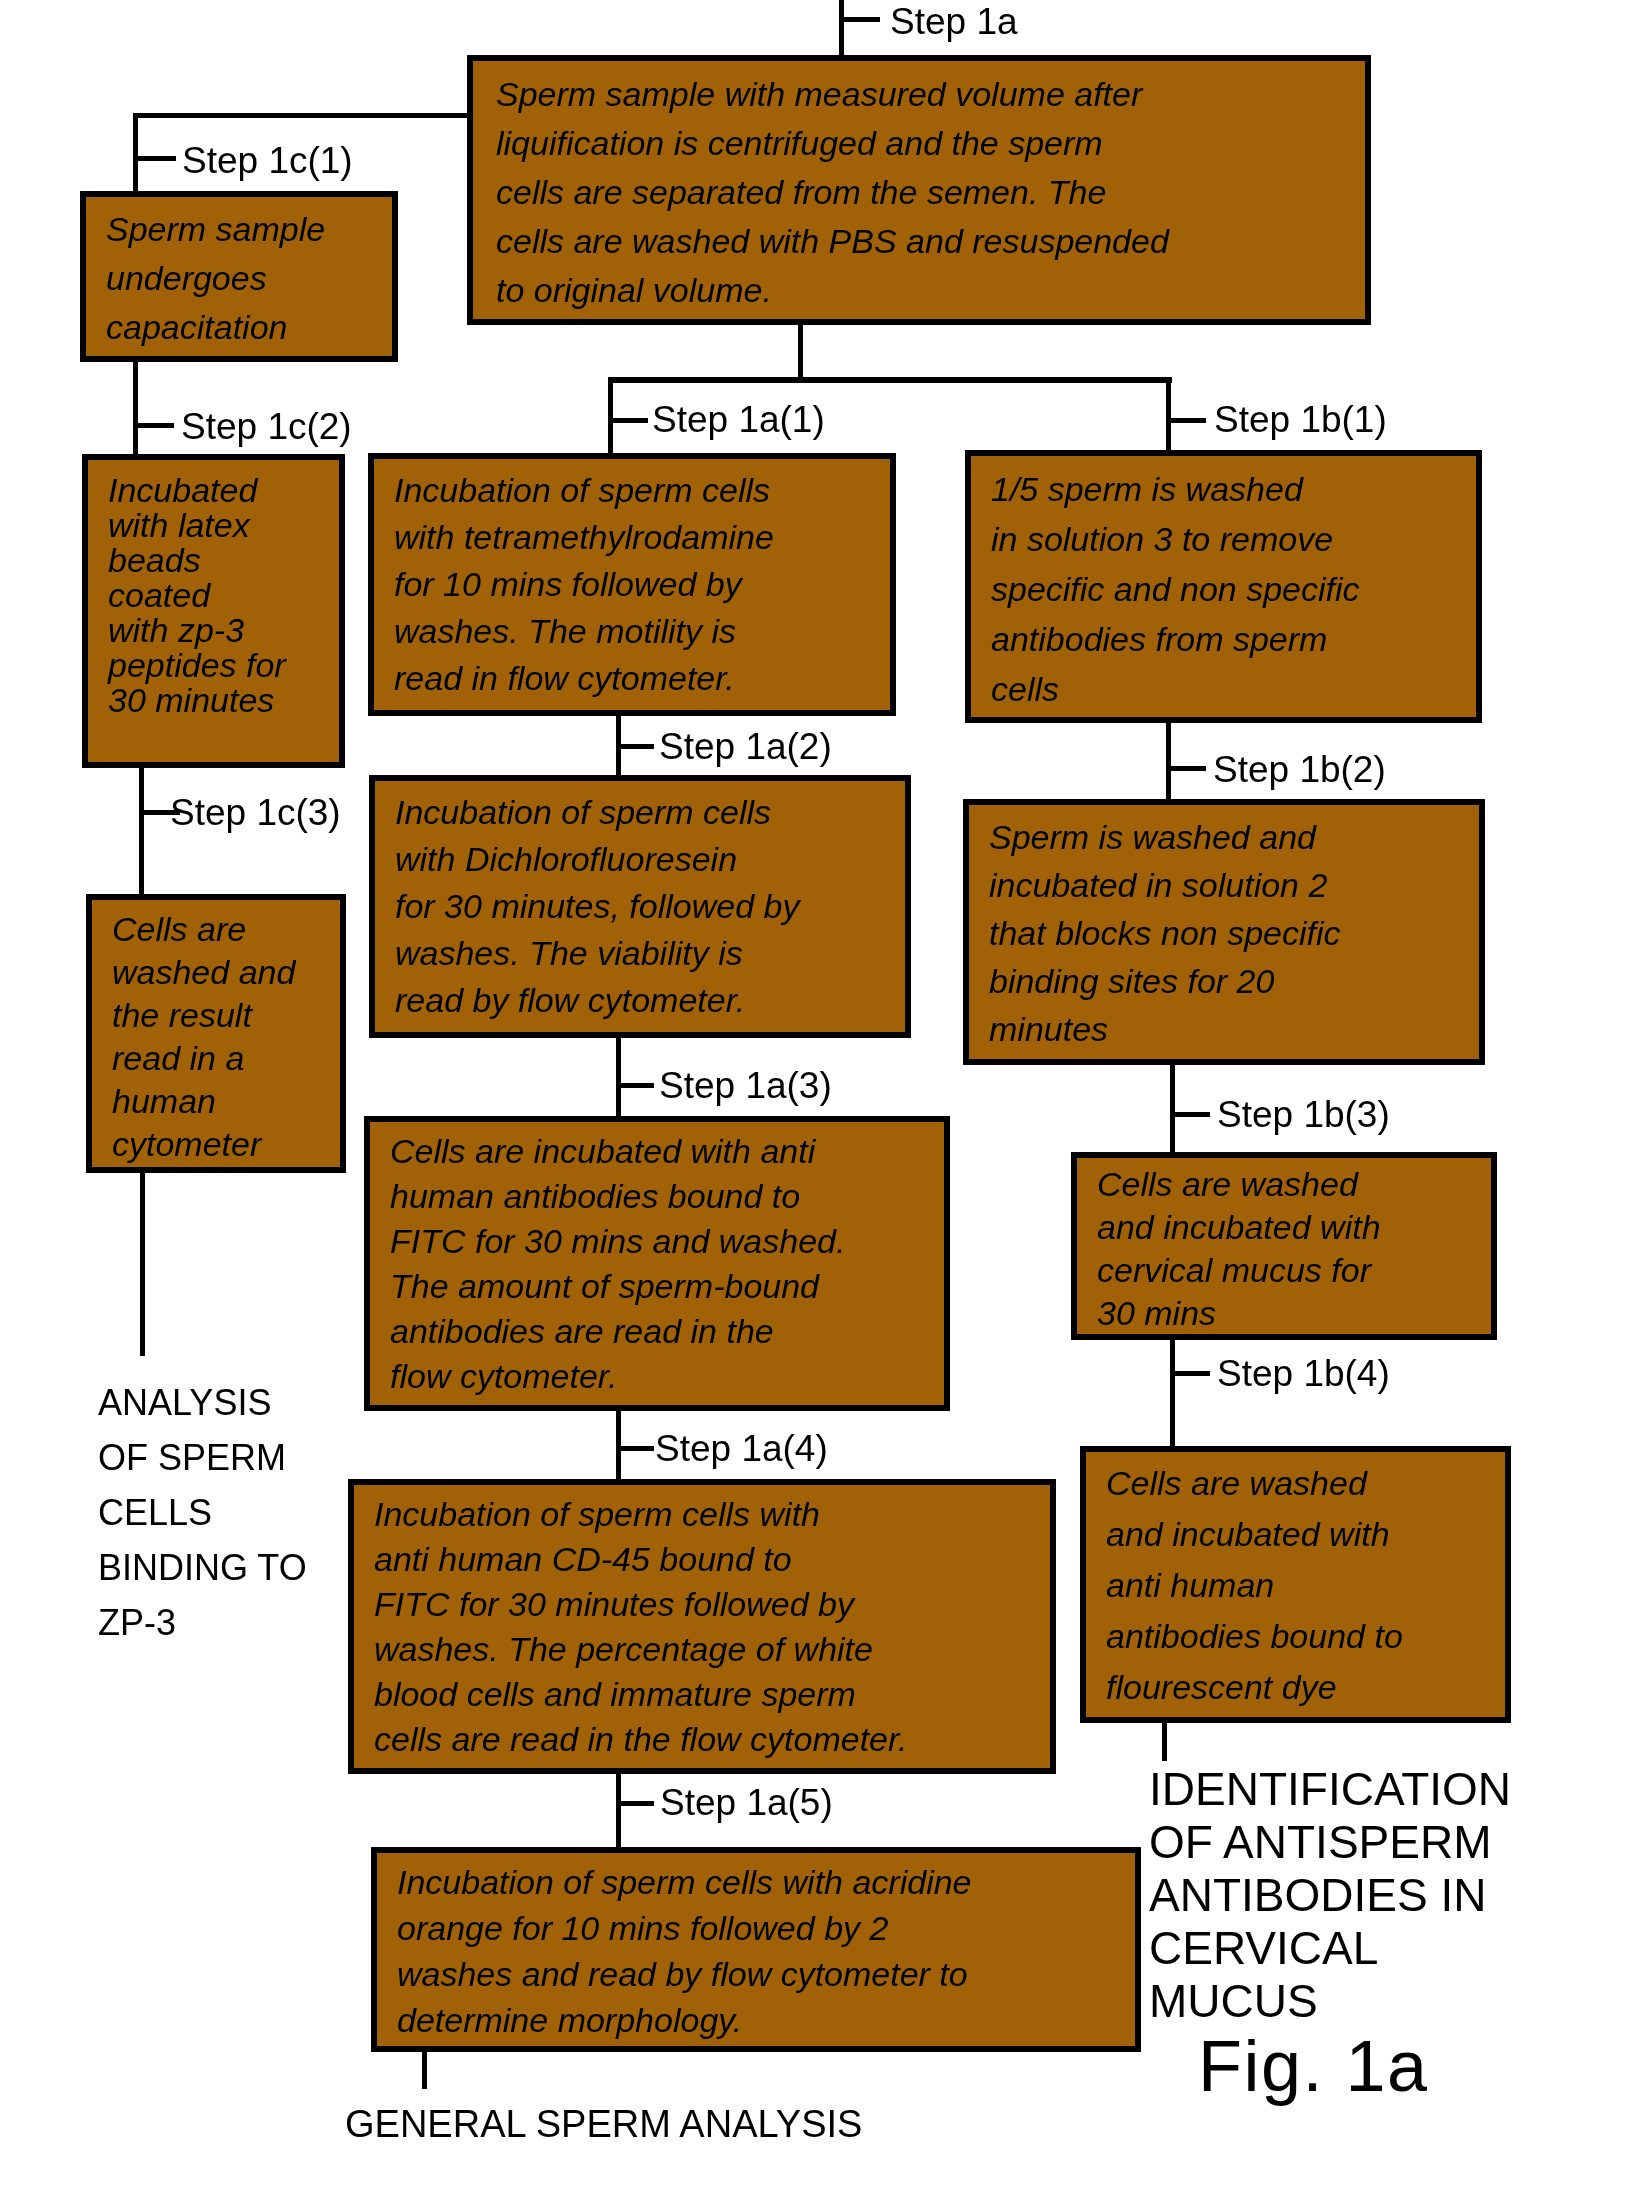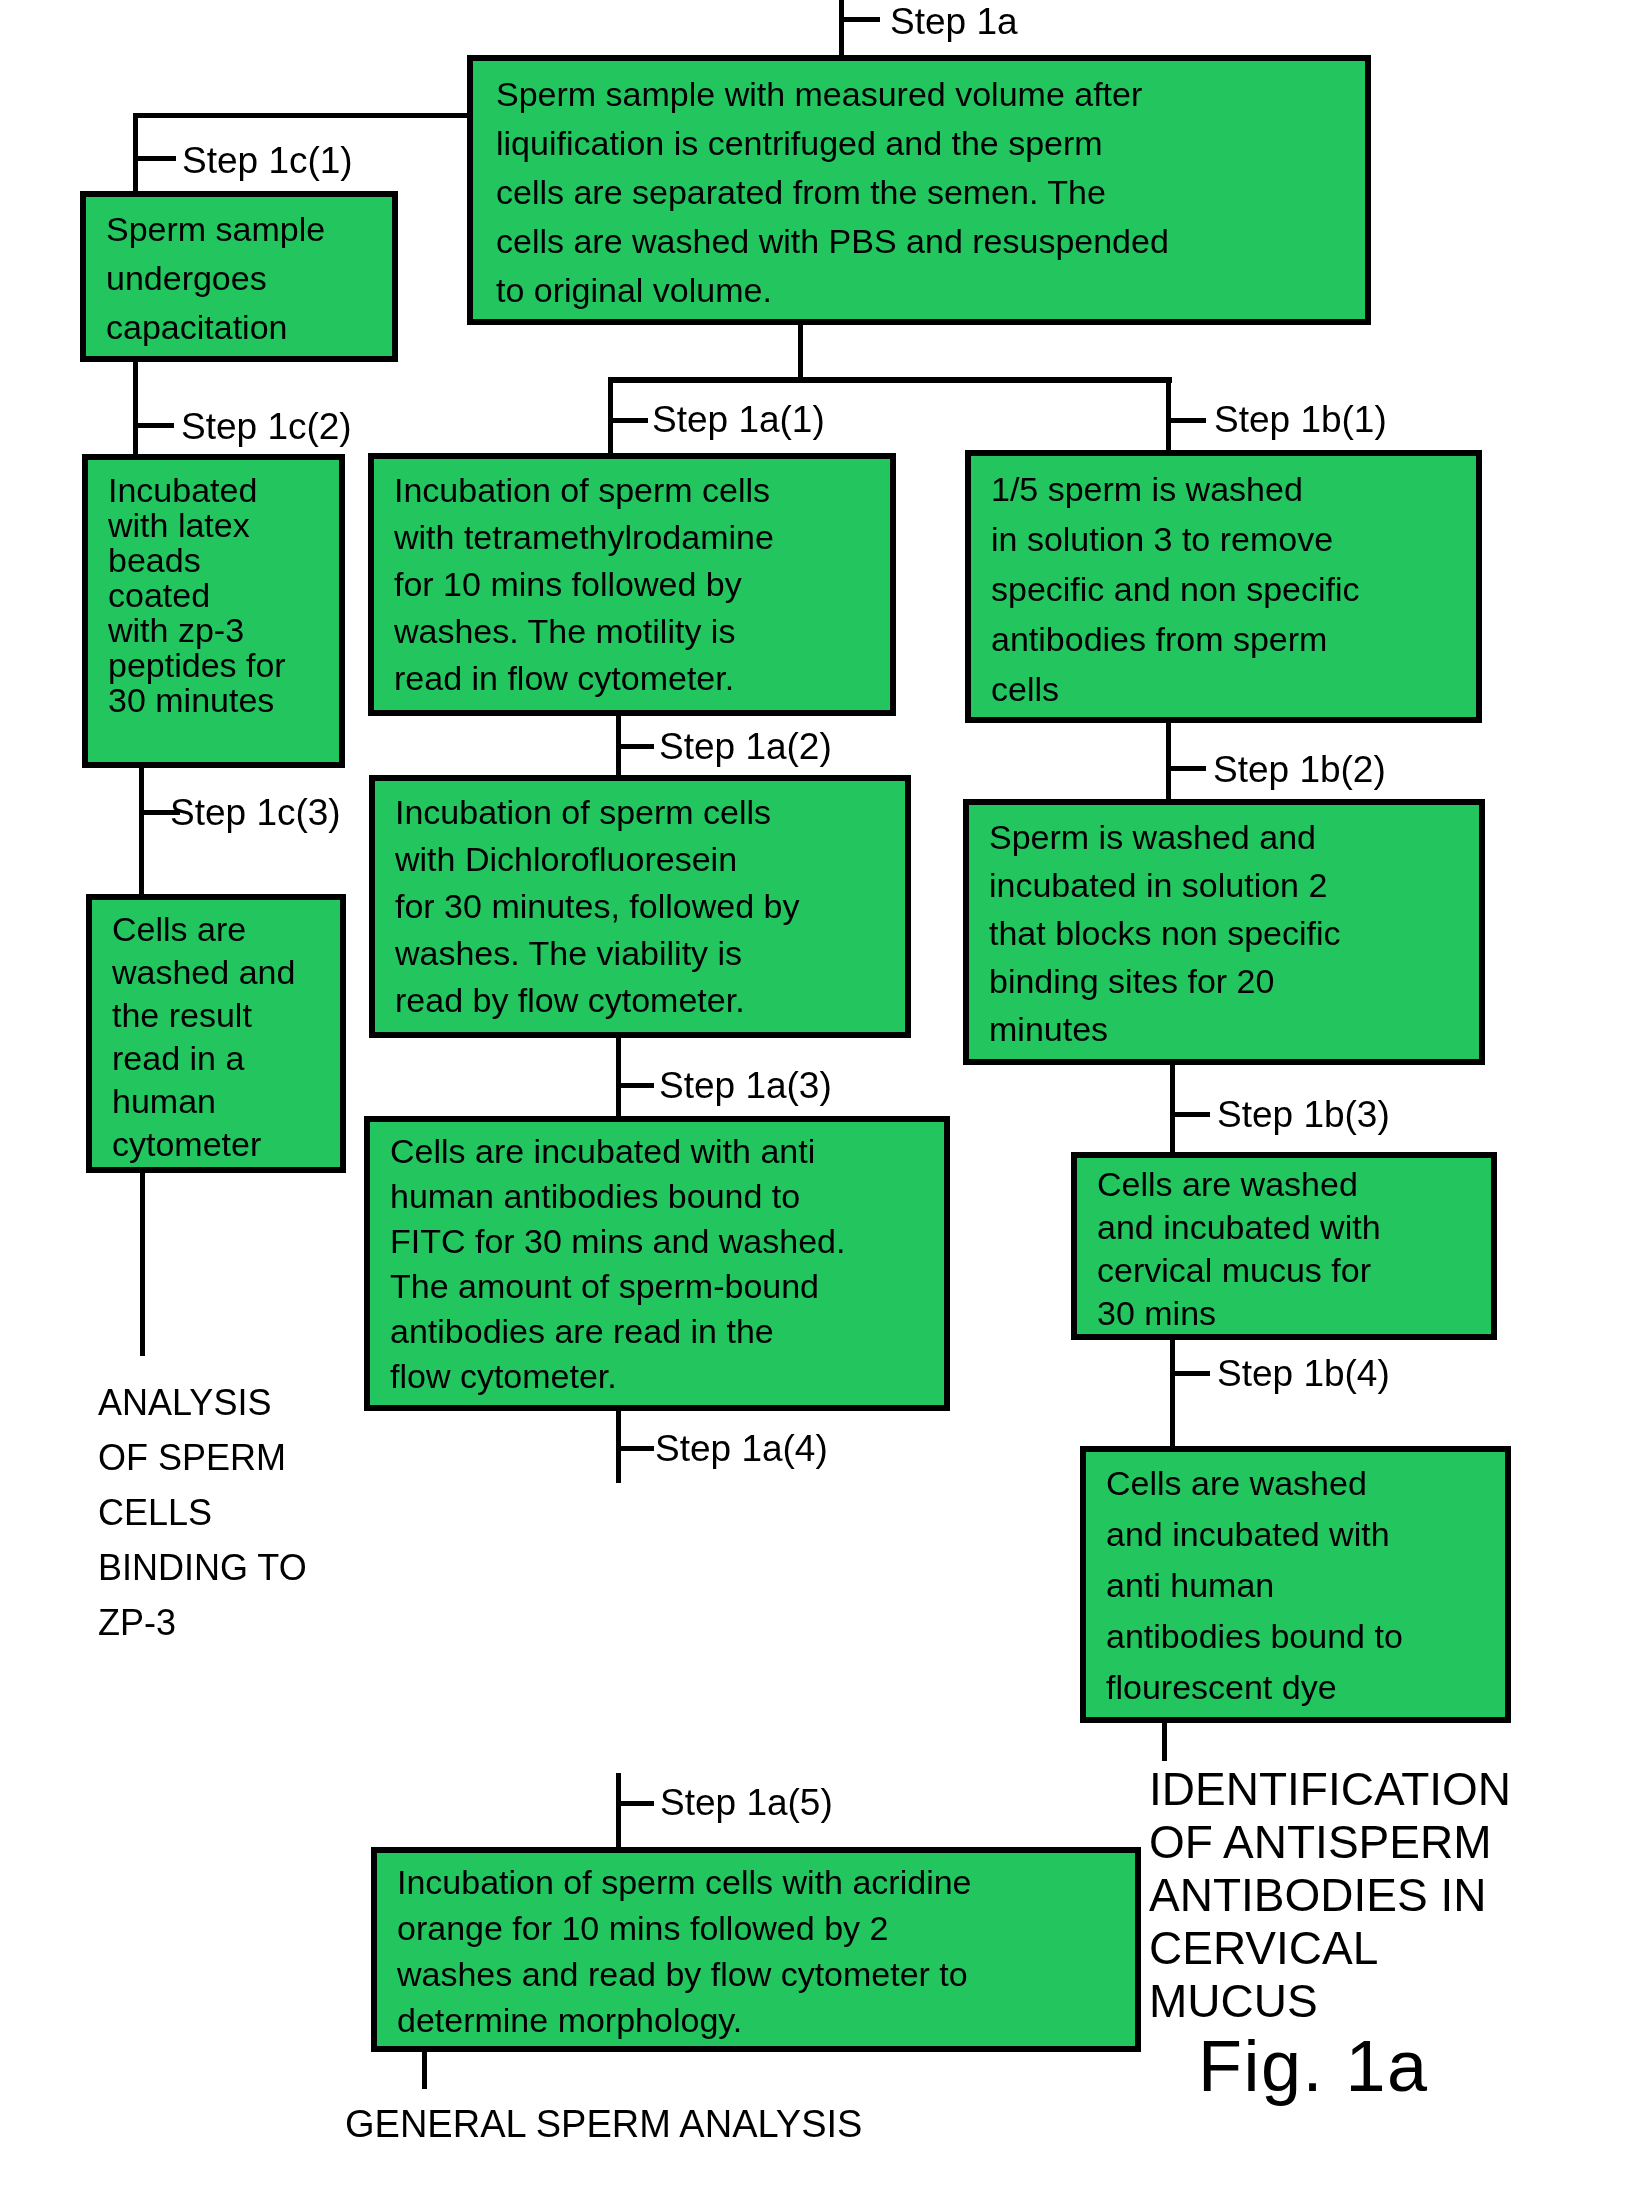--- a/index.html
+++ b/index.html
@@ -3,24 +3,25 @@
 <meta charset="utf-8">
 <style>
   html,body{margin:0;padding:0;background:#ffffff;}
   body{
     width:1650px;height:2205px;position:relative;
     font-family:"Liberation Sans", sans-serif;
     color:#000;
   }
   .stage{position:absolute;left:0;top:0;width:1650px;height:2022px;background:#fff;}
   .box{
-    position:absolute;border:6.1px solid #000;background:#22c55e;
+    position:absolute;border:6.1px solid #000;background:#a16207;
     box-sizing:border-box;white-space:pre-line;
     font-size:34px;line-height:47px;padding:6.1px 7.7px 0 20px;
     letter-spacing:0px;
+    font-style:italic;
   }
   .vline,.hline{position:absolute;background:#000;}
   .step-label{
     position:absolute;font-size:37px;line-height:40px;white-space:nowrap;
   }
   .caption{
     position:absolute;white-space:pre-line;font-size:36px;line-height:55px;
   }
   .fig-caption{
     position:absolute;font-size:72px;line-height:77px;white-space:nowrap;
@@ -112,20 +113,26 @@
 human antibodies bound to
 FITC for 30 mins and washed.
 The amount of sperm-bound
 antibodies are read in the
 flow cytometer.</div>
 
   <div class="vline" style="left:616px;top:1410px;width:5.4px;height:73px"></div>
   <div class="hline" style="left:616px;top:1446px;width:38px;height:5.4px"></div>
   <div class="step-label" style="left:655px;top:1429px">Step 1a(4)</div>
 
+  <div class="box" style="left:348px;top:1479px;width:708px;height:295px;line-height:45px;padding-top:6.9px">Incubation of sperm cells with
+anti human CD-45 bound to
+FITC for 30 minutes followed by
+washes. The percentage of white
+blood cells and immature sperm
+cells are read in the flow cytometer.</div>
 
   <div class="vline" style="left:616px;top:1773px;width:5.4px;height:77px"></div>
   <div class="hline" style="left:616px;top:1801px;width:38px;height:5.4px"></div>
   <div class="step-label" style="left:660px;top:1783px">Step 1a(5)</div>
 
   <div class="box" style="left:371px;top:1847px;width:770px;height:205px;line-height:46px;padding-top:6.1px">Incubation of sperm cells with acridine
 orange for 10 mins followed by 2
 washes and read by flow cytometer to
 determine morphology.</div>
 

